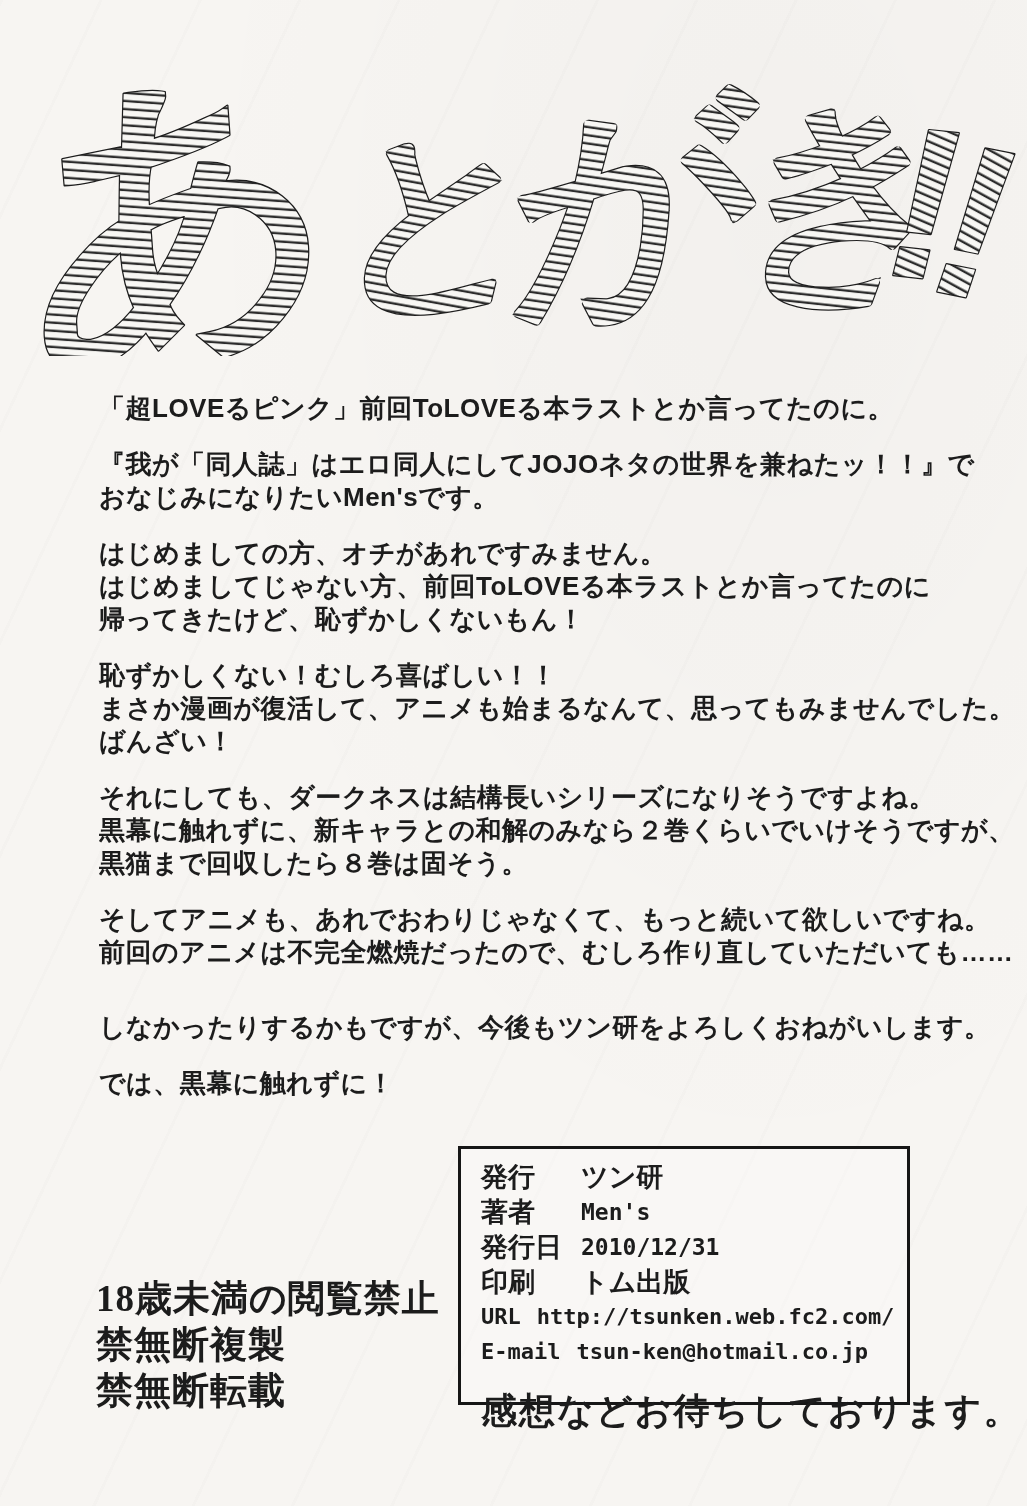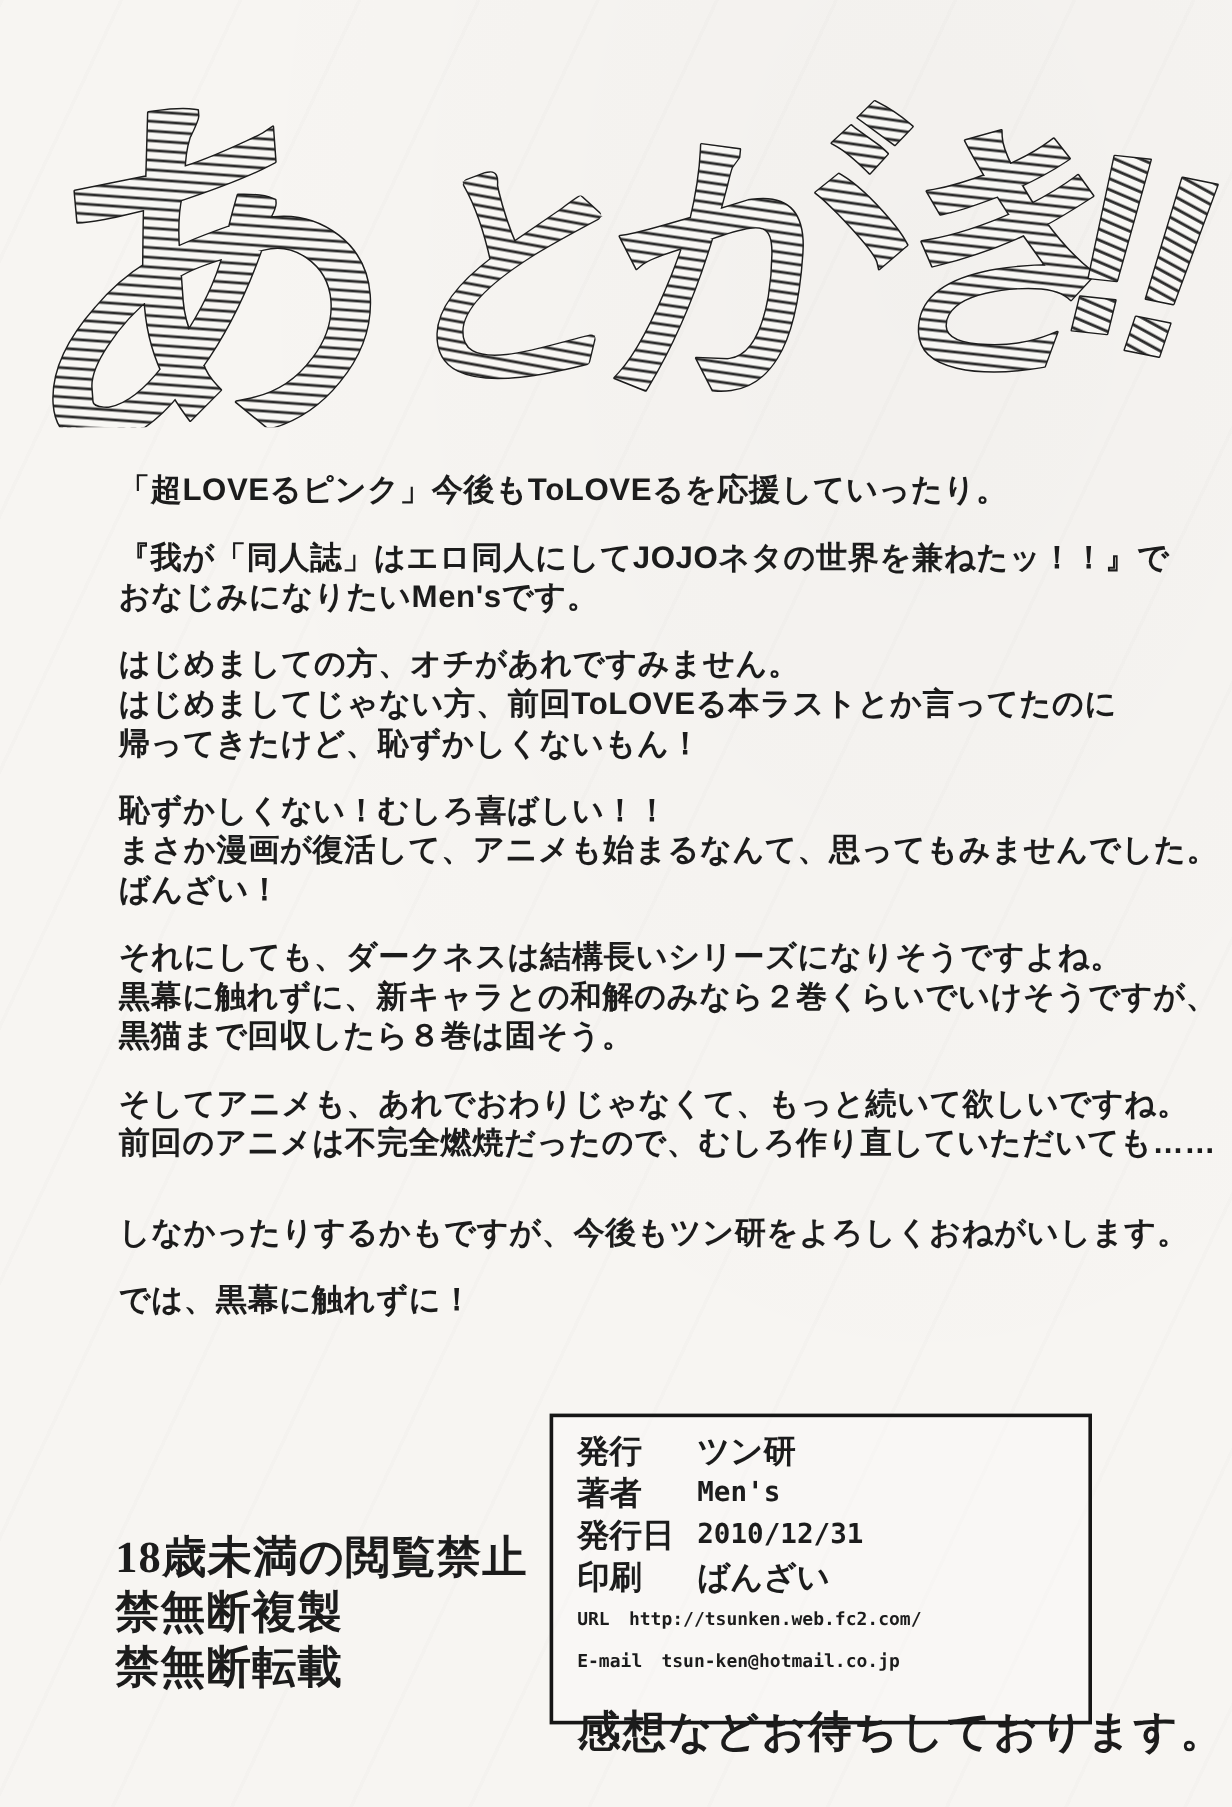--- a/index.html
+++ b/index.html
@@ -23,27 +23,27 @@
   }
   .para{margin:0 0 23px 0;}
   .para:nth-child(7){margin-top:42px;}
   .line{white-space:nowrap;}
   .warnings{
     position:absolute;left:96px;top:1276px;
     font-family:"Liberation Serif","DejaVu Serif",serif;
     font-size:37px;font-weight:bold;line-height:46px;letter-spacing:1px;
   }
   .colophon{
-    position:absolute;left:458px;top:1178px;width:452px;height:259px;
+    position:absolute;left:458px;top:1146px;width:452px;height:259px;
     border:3px solid #161616;box-sizing:border-box;
     padding:10px 8px 0 20px;background:rgba(255,255,255,0.25);
   }
   .colophon .row{display:flex;align-items:center;height:35px;font-size:27px;font-weight:600;white-space:nowrap;}
   .colophon .row .label{width:100px;flex:0 0 auto;}
-  .colophon .row.latin{font-family:"DejaVu Sans Mono","Liberation Mono",monospace;font-size:15px;font-weight:bold;letter-spacing:0;}
+  .colophon .row.latin{font-family:"DejaVu Sans Mono","Liberation Mono",monospace;font-size:22px;font-weight:bold;letter-spacing:0;}
   .colophon .row.latin .label{width:auto;margin-right:16px;}
   .colophon .row .value.mono{font-family:"DejaVu Sans Mono","Liberation Mono",monospace;font-size:23px;font-weight:bold;letter-spacing:0;}
   .colophon .note{
     margin-top:18px;font-family:"Liberation Serif","DejaVu Serif",serif;
     font-size:36px;font-weight:600;letter-spacing:2px;white-space:nowrap;
   }
 </style>
 </head>
 <body>
 
@@ -63,21 +63,21 @@
         <text x="505" y="282" font-size="238" transform="rotate(-8 610 190)">が</text>
         <text x="725" y="268" font-size="218" transform="rotate(-10 820 180)">き</text>
         <text x="886" y="272" font-size="212" transform="rotate(6 910 190)">!</text>
         <text x="940" y="290" font-size="212" transform="rotate(11 965 205)">!</text>
       </g>
     </svg>
   </div>
 
   <div class="body-text" id="afterword-body">
       <div class="para">
-        <div class="line">「超LOVEるピンク」今後もToLOVEるを応援していったり。</div>
+        <div class="line">「超LOVEるピンク」前回ToLOVEる本ラストとか言ってたのに。</div>
       </div>
       <div class="para">
         <div class="line">『我が「同人誌」はエロ同人にしてJOJOネタの世界を兼ねたッ！！』で</div>
         <div class="line">おなじみになりたいMen'sです。</div>
       </div>
       <div class="para">
         <div class="line">はじめましての方、オチがあれですみません。</div>
         <div class="line">はじめましてじゃない方、前回ToLOVEる本ラストとか言ってたのに</div>
         <div class="line">帰ってきたけど、恥ずかしくないもん！</div>
       </div>
@@ -118,21 +118,21 @@
         <div class="row">
           <span class="label">著者</span>
           <span class="value mono">Men's</span>
         </div>
         <div class="row">
           <span class="label">発行日</span>
           <span class="value mono">2010/12/31</span>
         </div>
         <div class="row">
           <span class="label">印刷</span>
-          <span class="value">ばんざい</span>
+          <span class="value">トム出版</span>
         </div>
         <div class="row latin">
           <span class="label">URL</span>
           <span class="value">http://tsunken.web.fc2.com/</span>
         </div>
         <div class="row latin">
           <span class="label">E-mail</span>
           <span class="value">tsun-ken@hotmail.co.jp</span>
         </div>
       </div>

